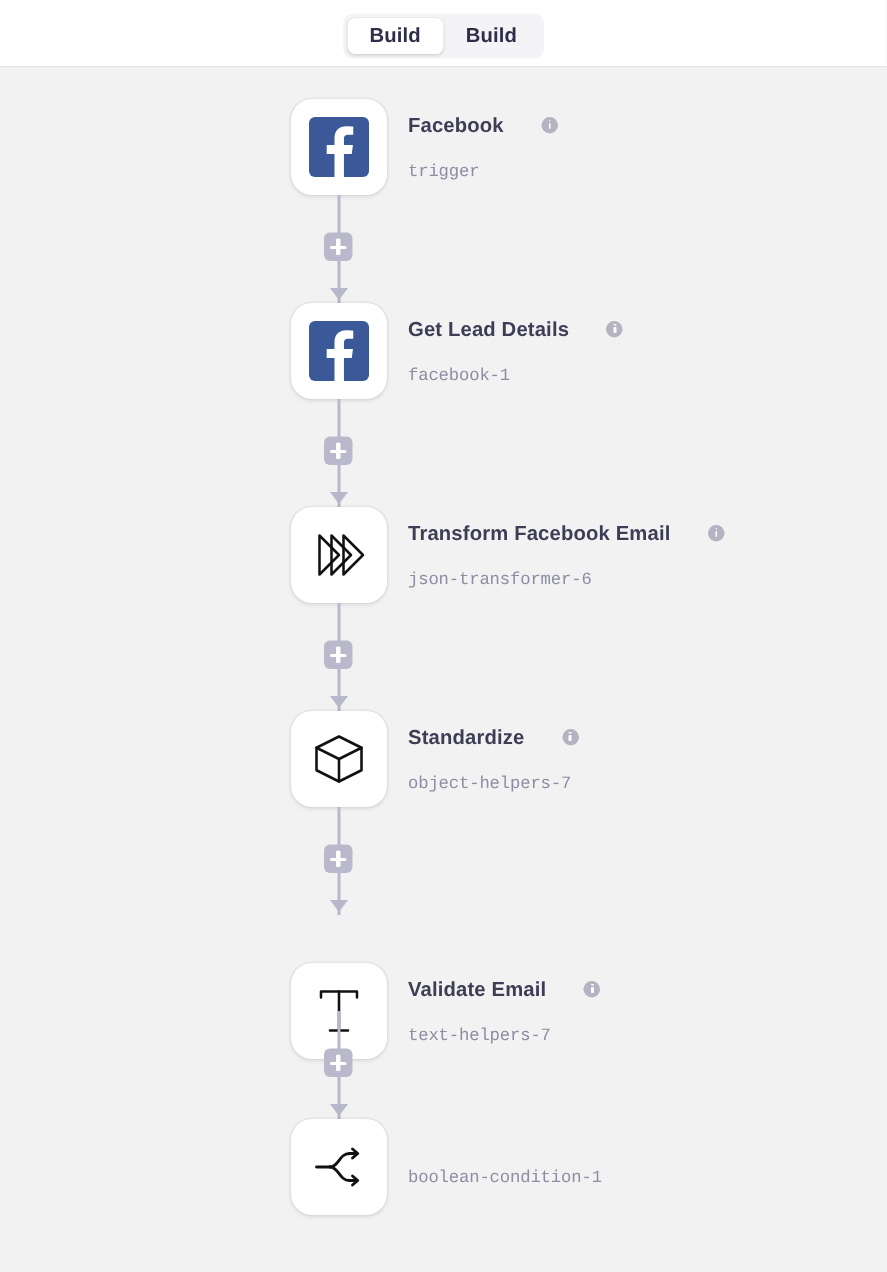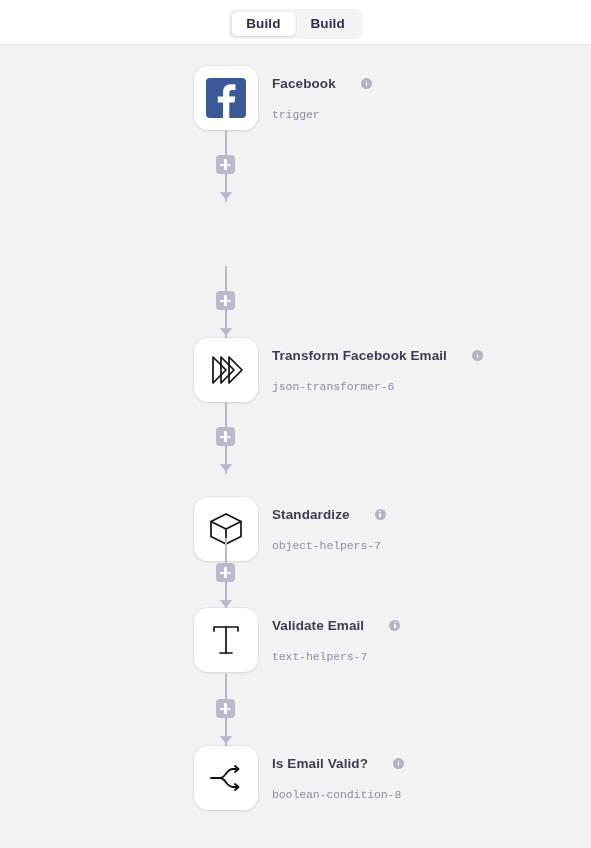--- a/index.html
+++ b/index.html
@@ -135,20 +135,35 @@
           <div class="node-sub">trigger</div>
         </div>
       </div>
 
       <div class="conn" style="top:85px">
         <div class="line"></div>
         <div class="arrow"></div>
         <div class="plus"></div>
       </div>
 
+      <div class="node" style="top:157px">
+        <div class="node-card">
+          <svg width="40" height="40" viewBox="0 0 40 40">
+            <rect x="0" y="0" width="40" height="40" rx="4" fill="#3b5998"></rect>
+            <path d="M23.3 40V24.6h5.2l0.8-6h-6v-3.8c0-1.7 0.5-2.9 3-2.9h3.2V6.5c-0.6-0.1-2.5-0.3-4.7-0.3-4.6 0-7.8 2.8-7.8 8v4.4h-5.2v6h5.2V40h6.3z" fill="#ffffff"></path>
+          </svg>
+        </div>
+        <div class="node-text">
+          <div class="node-title-row">
+            <span class="node-title">Get Lead Details</span>
+            <span class="info-icon"></span>
+          </div>
+          <div class="node-sub">facebook-1</div>
+        </div>
+      </div>
 
       <div class="conn" style="top:221px">
         <div class="line"></div>
         <div class="arrow"></div>
         <div class="plus"></div>
       </div>
 
       <div class="node" style="top:293px">
         <div class="node-card">
           <svg width="40" height="40" viewBox="0 0 40 40">
@@ -167,21 +182,21 @@
           <div class="node-sub">json-transformer-6</div>
         </div>
       </div>
 
       <div class="conn" style="top:357px">
         <div class="line"></div>
         <div class="arrow"></div>
         <div class="plus"></div>
       </div>
 
-      <div class="node" style="top:452px">
+      <div class="node" style="top:429px">
         <div class="node-card">
           <svg width="40" height="40" viewBox="0 0 40 40">
             <g fill="none" stroke="#111" stroke-width="1.7" stroke-linejoin="round" stroke-linecap="round">
               <path d="M20 5 L35 12.5 L20 20 L5 12.5 Z"></path>
               <path d="M5 12.5 L5 27.5 L20 35 L20 20"></path>
               <path d="M35 12.5 L35 27.5 L20 35"></path>
             </g>
           </svg>
         </div>
         <div class="node-text">
@@ -192,21 +207,21 @@
           <div class="node-sub">object-helpers-7</div>
         </div>
       </div>
 
       <div class="conn" style="top:493px">
         <div class="line"></div>
         <div class="arrow"></div>
         <div class="plus"></div>
       </div>
 
-      <div class="node" style="top:563px">
+      <div class="node" style="top:597px">
         <div class="node-card">
           <svg width="40" height="40" viewBox="0 0 40 40">
             <g fill="none" stroke="#111" stroke-width="1.7" stroke-linecap="round" stroke-linejoin="round">
               <path d="M8 11 L8 7 L32 7 L32 11"></path>
               <path d="M20 7 L20 33"></path>
               <path d="M14 33 L26 33"></path>
             </g>
           </svg>
         </div>
         <div class="node-text">
@@ -230,23 +245,19 @@
             <g fill="none" stroke="#111" stroke-width="1.9" stroke-linecap="round" stroke-linejoin="round">
               <path d="M5 20 L14 20"></path>
               <path d="M14 20 C20 20 20 11 27 11"></path>
               <path d="M14 20 C20 20 20 29 27 29"></path>
             </g>
             <path d="M27 11 L31.5 11 M29 8 L32.5 11 L29 14" fill="none" stroke="#111" stroke-width="1.9" stroke-linecap="round" stroke-linejoin="round"></path>
             <path d="M27 29 L31.5 29 M29 26 L32.5 29 L29 32" fill="none" stroke="#111" stroke-width="1.9" stroke-linecap="round" stroke-linejoin="round"></path>
           </svg>
         </div>
         <div class="node-text">
-          <div class="node-title-row">
-            <span class="node-title">Is Email Valid?</span>
-            <span class="info-icon"></span>
-          </div>
-          <div class="node-sub">boolean-condition-8</div>
+          <div class="node-sub">boolean-condition-1</div>
         </div>
       </div>
 
     </div>
   </div>
 </div>
 
 </body></html>

